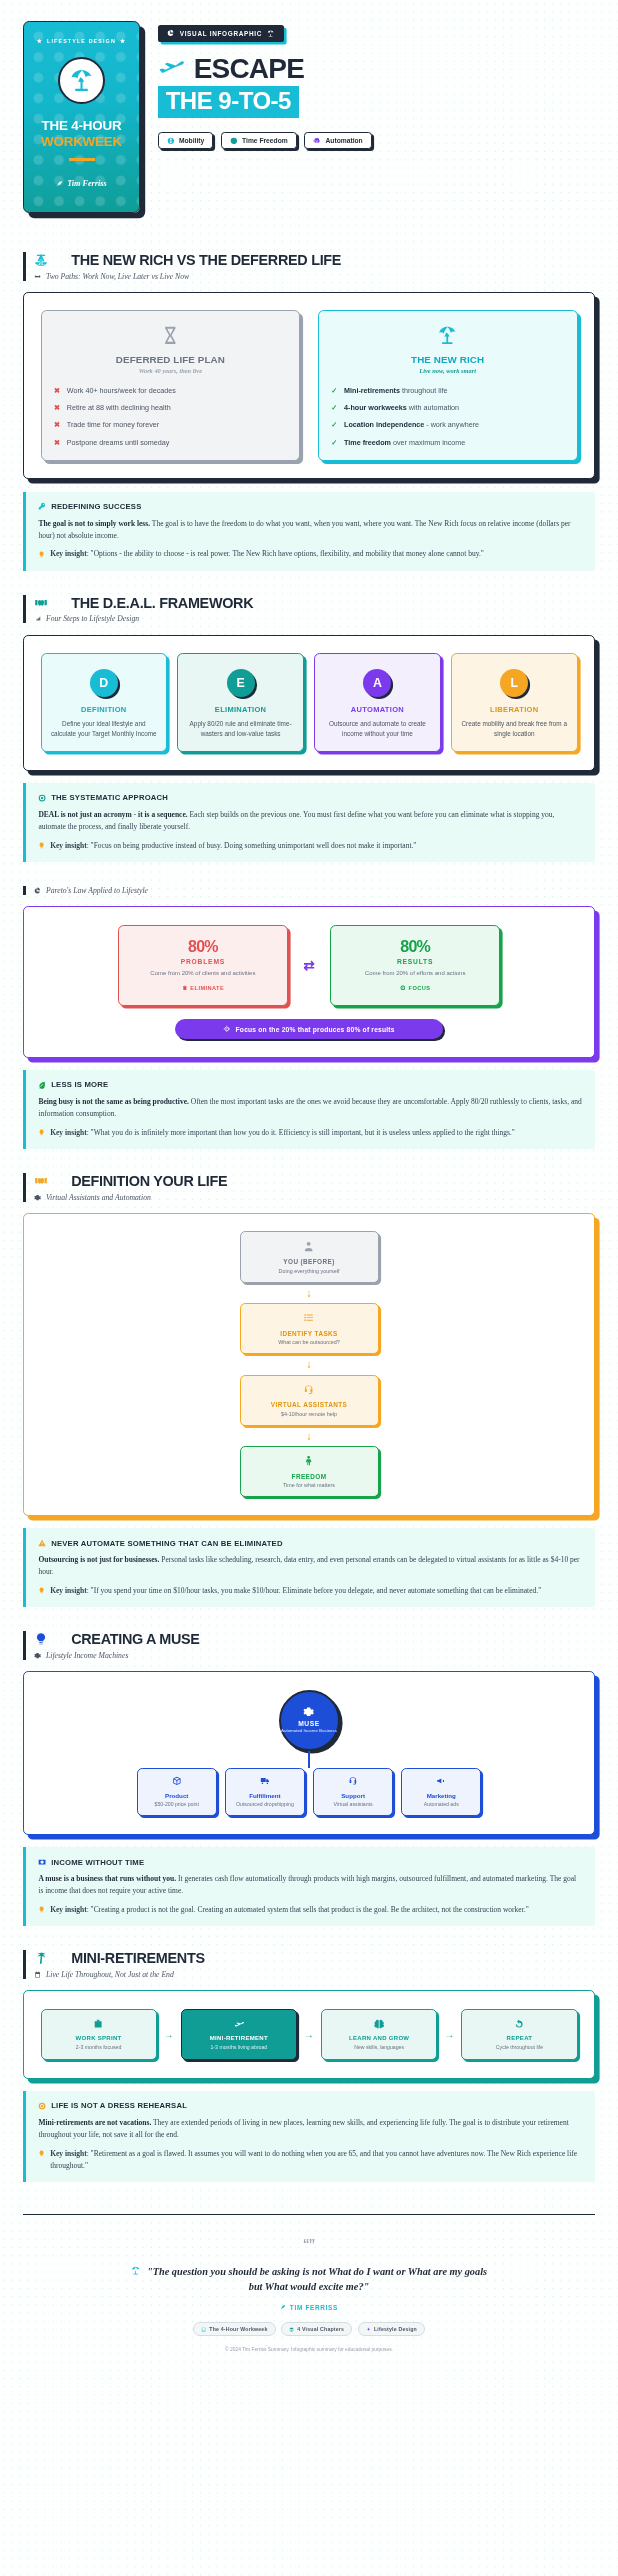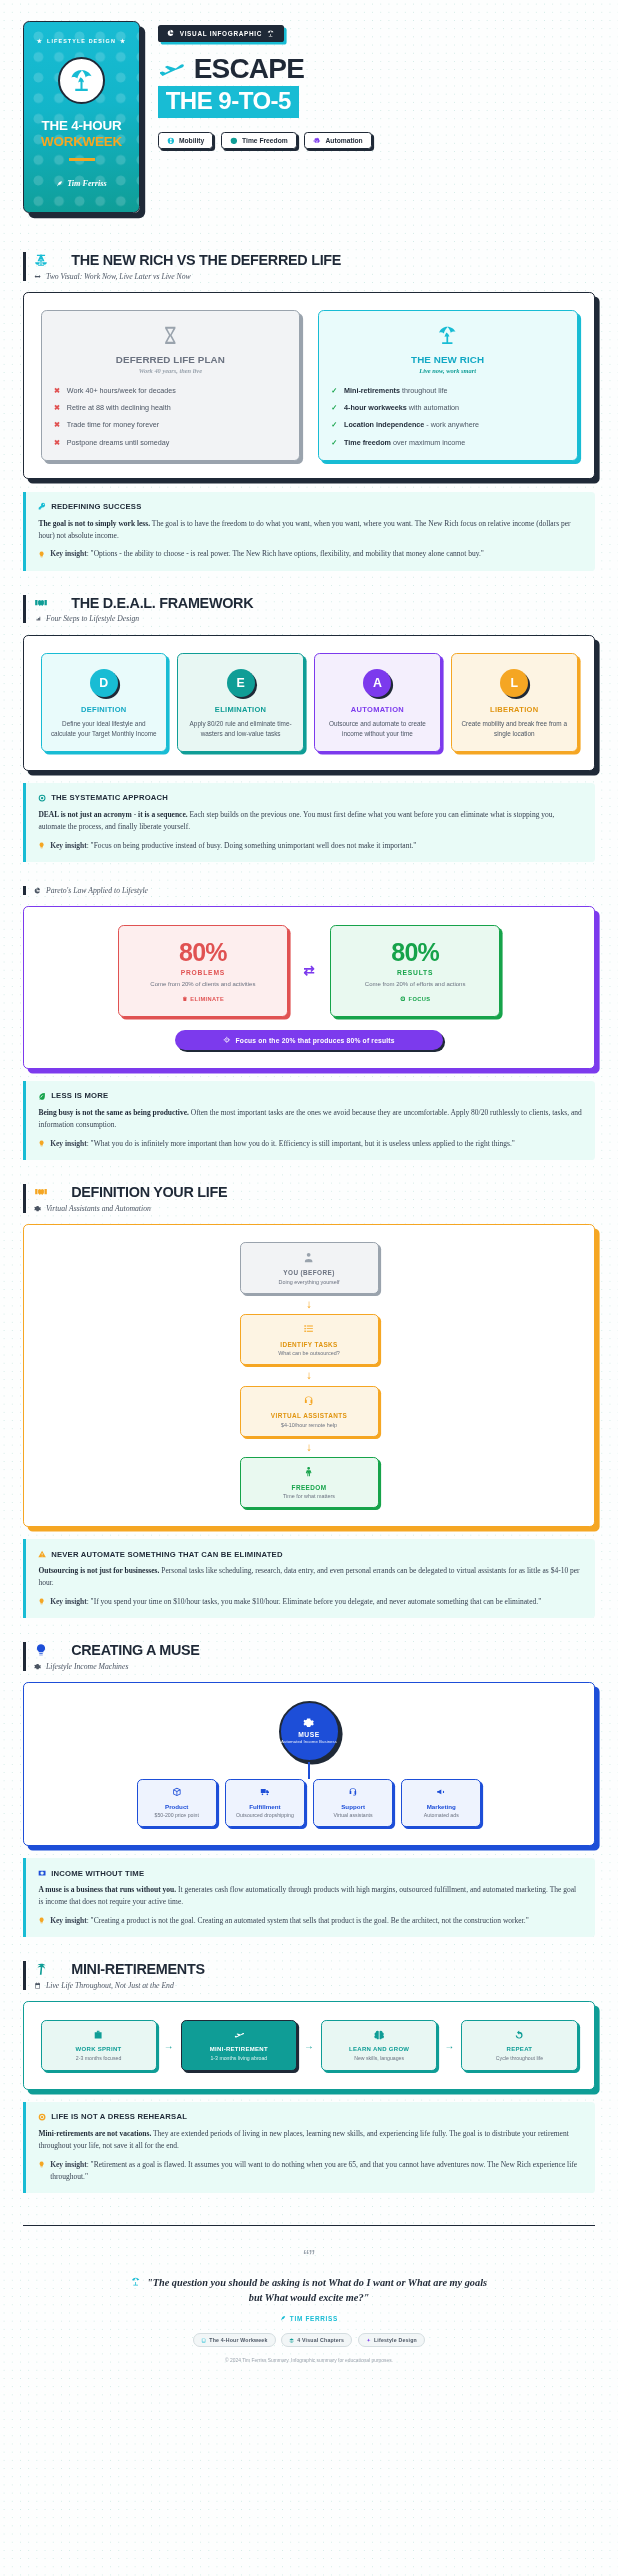--- a/index.html
+++ b/index.html
@@ -70,21 +70,21 @@
     display: inline-flex; align-items: center; gap: 5.2px;
     background: #1f2937; color: #fff;
     padding: 4.6px 9.3px; border-radius: 2.6px;
     font-size: 6.4px; font-weight: bold; letter-spacing: 0.7px;
     box-shadow: 2.6px 2.6px 0 #18bcd4;
   }
   .chip-infographic svg { width: 7.7px; height: 7.7px; }
 
   .big-title { margin-top: 13.4px; }
   .big-title-row1 {
-    display: flex; align-items: center; gap: 8.2px;
+    display: flex; align-items: flex-start; gap: 8.2px;
   }
   .plane svg { width: 28px; height: 20.6px; }
   .escape-word {
     font-size: 28px; font-weight: bold; color: #1f2937;
     letter-spacing: -0.8px; line-height: 1;
   }
   .title-band {
     display: inline-block; margin-top: 3.1px;
     background: #18bcd4; color: #fff;
     font-size: 24px; font-weight: bold; letter-spacing: -0.5px;
@@ -204,21 +204,21 @@
   .d3 { background: #f4effd; border: 1.5px solid #7c3aed; box-shadow: 2.6px 2.6px 0 #7c3aed; }
   .d3 .deal-badge { background: #7c3aed; } .d3 .deal-h { color: #7c3aed; }
   .d4 { background: #fdf4e3; border: 1.5px solid #f5a623; box-shadow: 2.6px 2.6px 0 #f5a623; }
   .d4 .deal-badge { background: #f5a623; } .d4 .deal-h { color: #e0940f; }
 
   
   .pareto { display: flex; align-items: center; justify-content: center; gap: 15.5px; }
   .par-card { flex: 1; max-width: 170px; border-radius: 5.7px; padding: 12.4px 9.3px; text-align: center; }
   .par-red   { background: #fdeeee; border: 1.5px solid #e05252; box-shadow: 2.6px 2.6px 0 #e05252; }
   .par-green { background: #e9f9f0; border: 1.5px solid #16a34a; box-shadow: 2.6px 2.6px 0 #16a34a; }
-  .par-num { font-size: 25px; font-weight: bold; letter-spacing: -0.8px; }
+  .par-num { font-size: 16px; font-weight: bold; letter-spacing: -0.8px; }
   .par-red .par-num { color: #e05252; } .par-green .par-num { color: #16a34a; }
   .par-lbl { margin-top: 1.5px; font-size: 6.7px; font-weight: bold; letter-spacing: 0.8px; }
   .par-red .par-lbl { color: #e05252; } .par-green .par-lbl { color: #16a34a; }
   .par-desc { margin-top: 4.6px; font-size: 6px; color: #6b7280; line-height: 1.45; }
   .par-tag {
     margin-top: 6.7px; display: inline-flex; align-items: center; gap: 3.1px;
     font-size: 5.7px; font-weight: bold; letter-spacing: 0.4px;
   }
   .par-red .par-tag { color: #e05252; } .par-green .par-tag { color: #16a34a; }
   .par-swap { font-size: 13.4px; color: #7c3aed; font-weight: bold; }
@@ -398,21 +398,21 @@
       <div class="sec-title">
         <svg viewBox="0 0 24 24" fill="#18bcd4">
             <path d="M12 2a1.5 1.5 0 0 0-1.4 1H5v2h5.2L6 14h12l-4.2-9H19V3h-5.6A1.5 1.5 0 0 0 12 2zm0 5.2L14.6 13H9.4zM2 16c0 2.2 1.8 4 4 4s4-1.8 4-4zm12 0c0 2.2 1.8 4 4 4s4-1.8 4-4zM11 8v12H7v2h10v-2h-4V8z"></path>
           </svg>
         <span>THE NEW RICH VS THE DEFERRED LIFE</span>
       </div>
       <div class="sec-sub">
         <svg viewBox="0 0 24 24" fill="#4b5563">
             <path d="M7 7l-5 5 5 5v-3h10v3l5-5-5-5v3H7z"></path>
           </svg>
-        <span>Two Visual: Work Now, Live Later vs Live Now</span>
+        <span>Two Paths: Work Now, Live Later vs Live Now</span>
       </div>
     </div>
 
     <div class="panel">
       <div class="compare">
 
         <div class="cmp-card cmp-old">
           <div class="cmp-ico">
             <svg viewBox="0 0 24 24" fill="#9aa3ad">
                 <path d="M6 2h12v2l-4.5 8L18 20v2H6v-2l4.5-8L6 4zm2.5 2.5L12 11l3.5-6.5zM12 13l-3.5 6.5h7z"></path>

